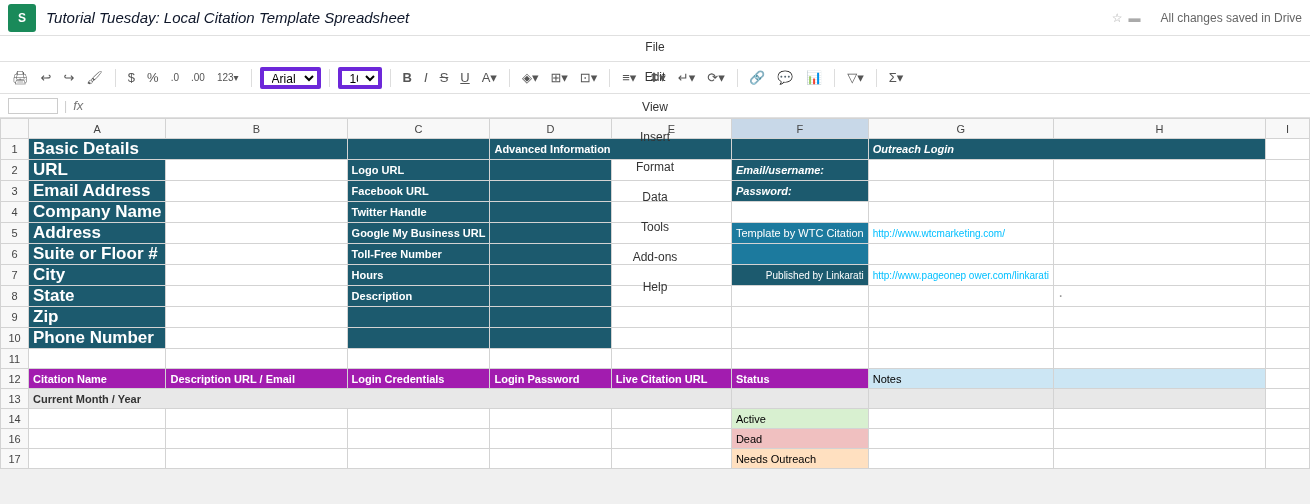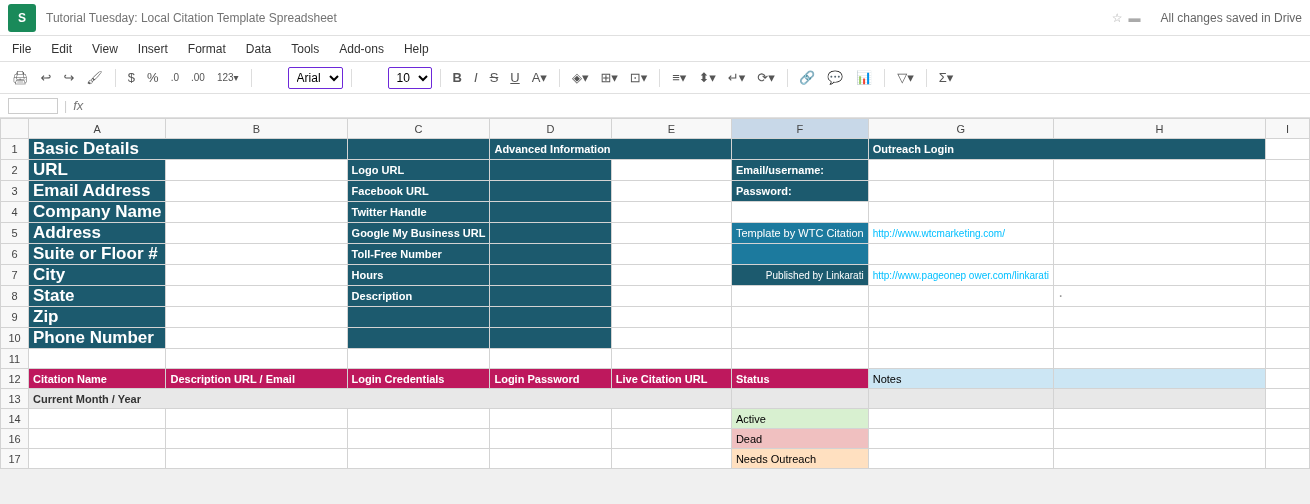--- a/index.html
+++ b/index.html
@@ -16,34 +16,35 @@
     }
     #app-icon {
       width: 28px; height: 28px;
       background: #1a8a5a;
       border-radius: 3px;
       margin-right: 10px;
       display: flex; align-items: center; justify-content: center;
       color: white; font-size: 16px; font-weight: bold;
     }
     #title-text {
-      font-size: 12px; color: #737373; flex: 1;
+      font-size: 15px; color: #0f172a; flex: 1; font-style: italic;
     }
 
     
     #menu-bar {
       display: flex;
       align-items: center;
       background: #fff;
       padding: 2px 8px;
       height: 26px;
       border-bottom: 1px solid #e0e0e0;
       gap: 12px;
       font-size: 12px;
       color: #333;
+      flex-direction: column;
     }
     .menu-item { cursor: pointer; padding: 2px 4px; }
     #save-status { color: #666; font-size: 12px; margin-left: 20px; }
 
     
     #toolbar {
       display: flex;
       align-items: center;
       background: #fff;
       padding: 3px 8px;
@@ -56,22 +57,22 @@
       padding: 2px 4px;
       cursor: pointer;
       color: #555;
       border: none; background: none;
       font-size: 13px;
       display: flex; align-items: center;
     }
     .tb-sep { width: 1px; height: 18px; background: #ddd; margin: 0 4px; }
     .tb-select {
       height: 22px; font-size: 12px;
-      border: 1px solid #6d28d9; border-radius: 2px;
-      background: #fff; padding: 0 4px; margin-left: 28px;
+      border: 4px solid #6d28d9; border-radius: 2px;
+      background: #fff; padding: 0 4px;
     }
 
     
     #formula-bar {
       display: flex;
       align-items: center;
       background: #fff;
       padding: 2px 8px;
       height: 24px;
       border-bottom: 1px solid #e0e0e0;
@@ -134,25 +135,26 @@
       color: #fff;
       font-weight: bold;
       font-size: 11px;
       margin-top: 7px;
     }
     .outreach-login-header {
       background: #1c5a6e;
       color: #fff;
       font-weight: bold;
       font-size: 11px;
+      font-style: italic;
     }
 
     
     .col-label {
-      background: #be185d;
+      background: #a21caf;
       color: #fff;
       font-weight: bold;
       font-size: 11px;
     }
 
     
     .current-month-row {
       background: #e8e8e8;
       font-size: 11px;
       color: #333;

